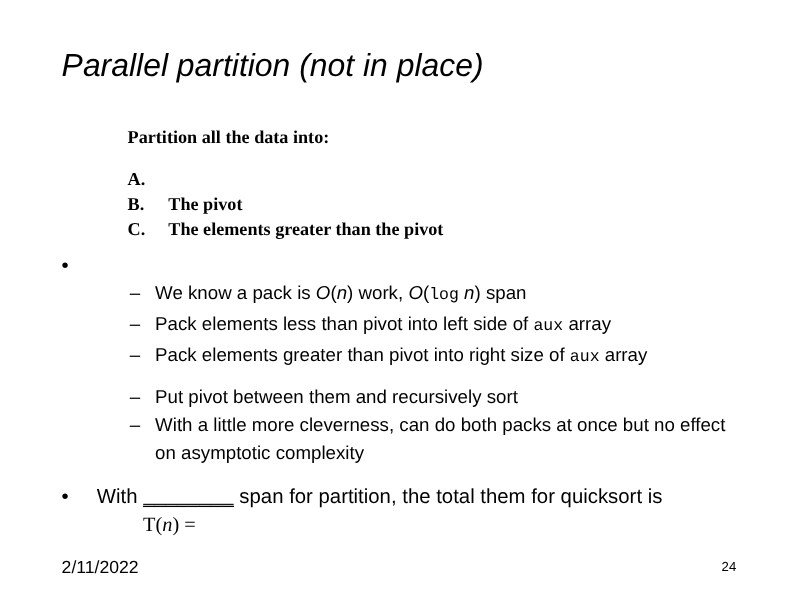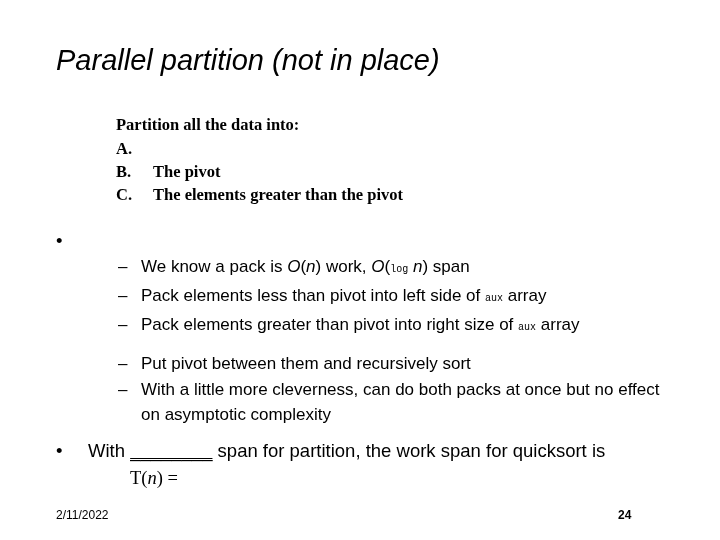--- a/index.html
+++ b/index.html
@@ -33,21 +33,21 @@
   .serif-block {
     position: absolute;
     left: 116px;
     top: 113px;
     font-family: "Liberation Serif", serif;
     font-weight: bold;
     font-size: 16.5px;
     line-height: 23px;
   }
   .serif-block .lead {
-    margin: 0 0 1px 0;
+    margin: 0 0 15px 0;
   }
   .serif-block .item {
     display: flex;
     margin: 0;
   }
   .serif-block .item .mark {
     width: 37px;
     flex: 0 0 37px;
   }
   .bullets {
@@ -77,21 +77,21 @@
     flex: 0 0 23px;
   }
   .lvl2 .txt {
     flex: 1 1 auto;
   }
   .gap-top {
     margin-top: 11px;
   }
   .mono {
     font-family: "Liberation Mono", monospace;
-    font-size: 10px;
+    font-size: 15px;
   }
   .ital {
     font-style: italic;
   }
   .last-bullet {
     position: absolute;
     left: 56px;
     top: 440px;
     width: 640px;
     font-size: 18.5px;
@@ -111,28 +111,27 @@
   .tline {
     margin-left: 74px;
     margin-top: 6px;
     font-size: 18.5px;
     font-family: Liberation Serif, serif;
   }
   .footer-date {
     position: absolute;
     left: 56px;
     top: 508px;
-    font-size: 12px;
+    font-size: 16px;
   }
   .footer-page {
     position: absolute;
-    left: 618px;
+    left: 656px;
     top: 508px;
     font-size: 12px;
-    font-weight: bold;
   }
 </style>
 </head>
 <body>
 
 <div class="slide">
 
   <div class="title">Parallel partition (not in place)</div>
 
   <div class="serif-block">
@@ -179,21 +178,21 @@
     <div class="lvl2">
       <span class="dash">–</span>
       <span class="txt">With a little more cleverness, can do both packs at once but no effect on asymptotic complexity</span>
     </div>
 
   </div>
 
   <div class="last-bullet">
     <div class="row">
       <span class="dot">•</span>
-      <span><span>With </span><span class="blank">________</span><span> span for partition, the work span for quicksort is</span></span>
+      <span><span>With </span><span class="blank">________</span><span> span for partition, the total them for quicksort is</span></span>
     </div>
     <div class="tline"><span>T</span><span>(</span><span class="ital">n</span><span>) =</span></div>
   </div>
 
   <div class="footer-date">2/11/2022</div>
   <div class="footer-page">24</div>
 
 </div>
 
 </body></html>

